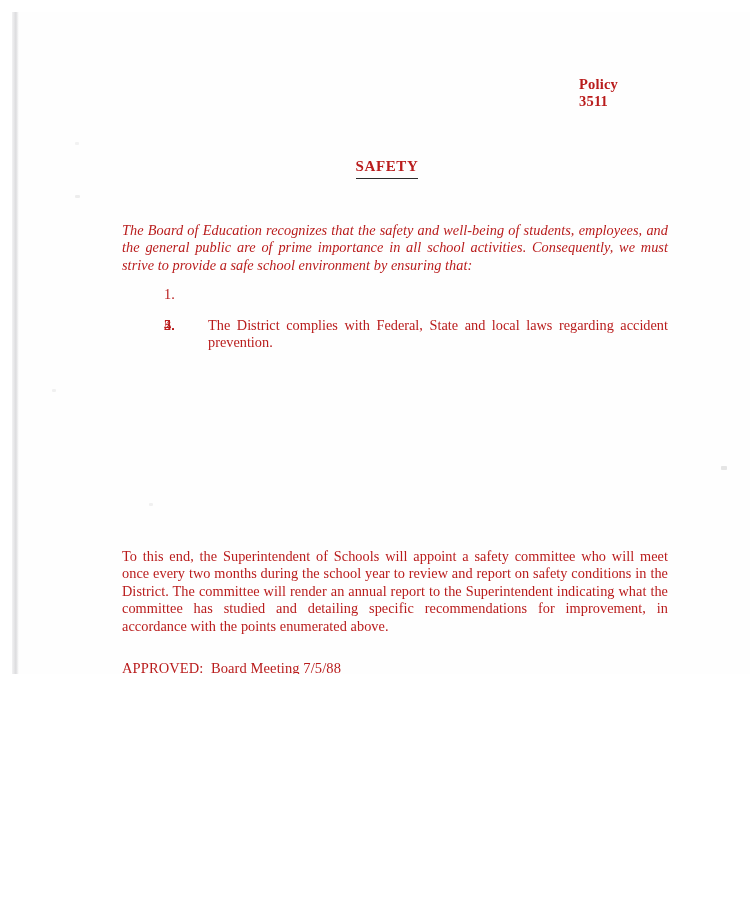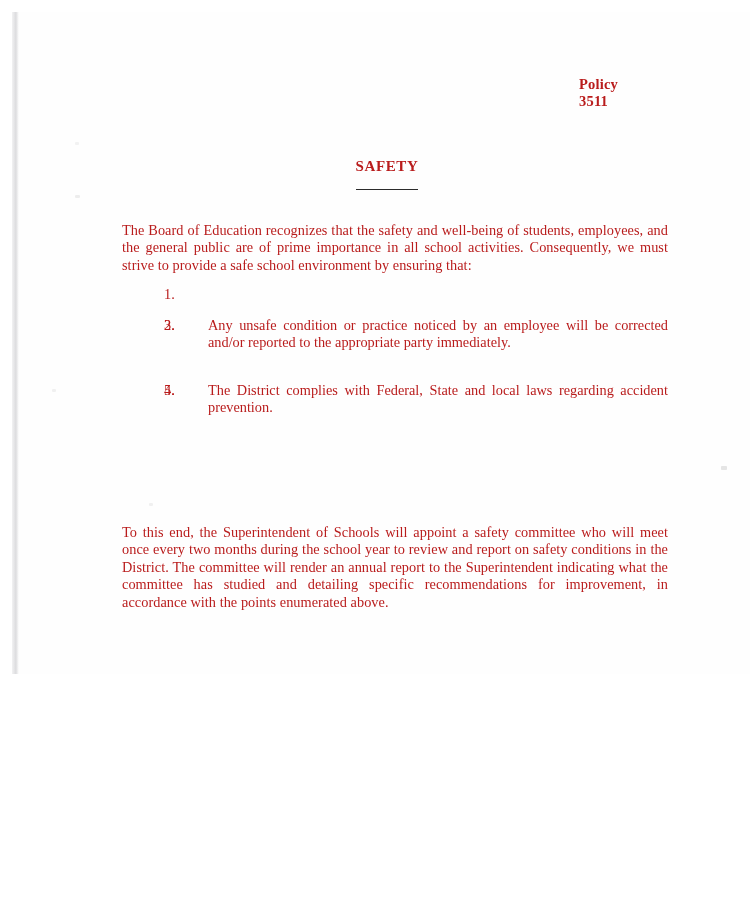--- a/index.html
+++ b/index.html
@@ -64,39 +64,39 @@
     left: 0;
     right: 0;
     top: 146px;
     text-align: center;
     font-size: 15px;
     font-weight: 700;
     letter-spacing: .6px;
   }
   .doc-title span {
     border-bottom: 1.6px solid #2b2b2b;
-    padding-bottom: 15px;
+    padding-bottom: 4px;
   }
 
   .body-block {
     position: absolute;
     left: 110px;
     width: 546px;
   }
 
   .para {
     text-align: justify;
     font-size: 14.3px;
     line-height: 17.4px;
     letter-spacing: .05px;
     margin: 0;
   }
 
-  #intro-paragraph { top: 210px; }
-  #closing-paragraph { top: 512px; }
+  #intro-paragraph { top: 210px; font-style: italic; }
+  #closing-paragraph { top: 536px; }
 
   .clause-list {
     position: absolute;
     left: 110px;
     width: 546px;
     top: 274px;
     margin: 0;
     padding: 0;
     list-style: none;
   }
@@ -159,27 +159,27 @@
 
   <ol class="clause-list">
     <li class="clause">
       <span class="clause-number">1.</span>
     </li>
     <li class="clause">
       <span class="clause-number">2.</span>
     </li>
     <li class="clause">
       <span class="clause-number">3.</span>
-      <span class="clause-text">Any unsafe condition or practice noticed by an employee will be corrected and/or reported to the appropriate party immediately.</span>
     </li>
     <li class="clause">
       <span class="clause-number">4.</span>
     </li>
     <li class="clause">
       <span class="clause-number">5.</span>
       <span class="clause-text">The District complies with Federal, State and local laws regarding accident prevention.</span>
     </li>
   </ol>
 
   <p class="body-block para" id="closing-paragraph">To this end, the Superintendent of Schools will appoint a safety committee who will meet once every two months during the school year to review and report on safety conditions in the District.  The committee will render an annual report to the Superintendent indicating what the committee has studied and detailing specific recommendations for improvement, in accordance with the points enumerated above.</p>
 
+  <div class="approval-line">APPROVED:  Board Meeting 7/5/88</div>
 
 </div>
 
 </body></html>

